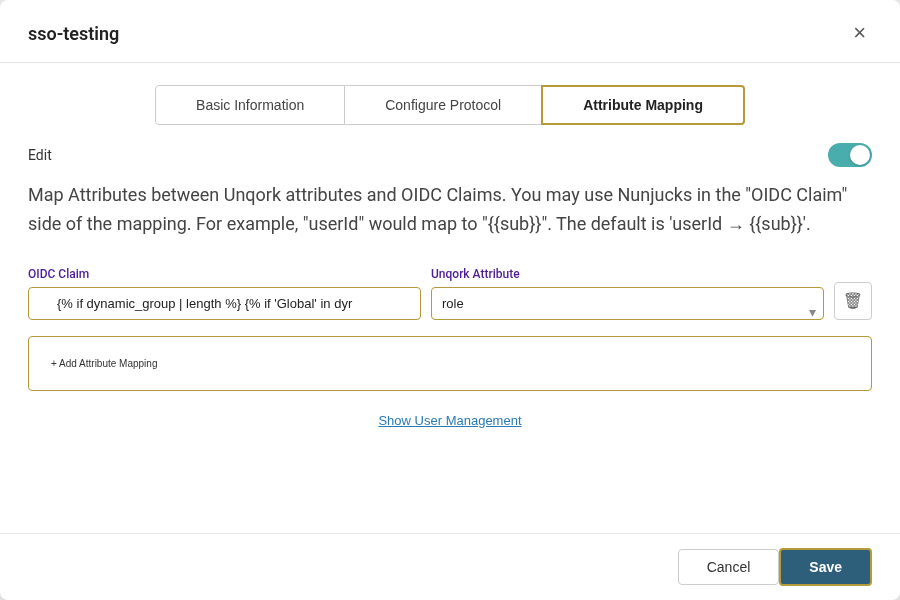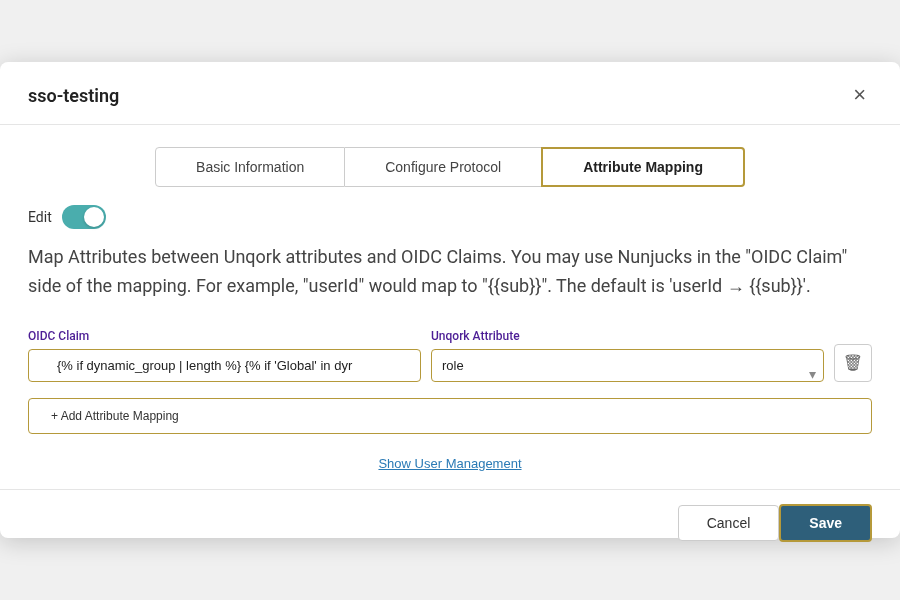--- a/index.html
+++ b/index.html
@@ -9,21 +9,21 @@
       display: flex;
       align-items: center;
       justify-content: center;
       width: 900px;
       height: 600px;
       overflow: hidden;
     }
     .modal {
       background: #fff;
       width: 900px;
-      height: 476px;
+      height: 600px;
       border-radius: 8px;
       box-shadow: 0 4px 24px rgba(0,0,0,0.18);
       display: flex;
       flex-direction: column;
       position: relative;
     }
     .modal-header {
       display: flex;
       align-items: center;
       justify-content: space-between;
@@ -74,21 +74,21 @@
     }
     .modal-body {
       padding: 18px 28px;
       flex: 1;
       display: flex;
       flex-direction: column;
     }
     .edit-row {
       display: flex;
       align-items: center;
-      justify-content: flex-start;
+      justify-content: space-between;
       gap: 10px;
       margin-bottom: 14px;
     }
     .edit-label {
       font-size: 14px;
       color: #333;
     }
     .toggle {
       width: 44px;
       height: 24px;
@@ -179,22 +179,22 @@
       margin-bottom: 0;
     }
     .add-mapping-btn {
       display: inline-flex;
       align-items: center;
       gap: 8px;
       border: 1.5px solid #b5993a;
       border-radius: 4px;
       background: #fff;
       color: #333;
-      font-size: 12px;
-      padding: 10px 22px;
+      font-size: 10px;
+      padding: 21px 22px;
       cursor: pointer;
       font-weight: 500;
       margin-bottom: 18px;
     }
     .show-user-mgmt {
       color: #2a7ab5;
       font-size: 13px;
       text-decoration: underline;
       cursor: pointer;
       background: none;

